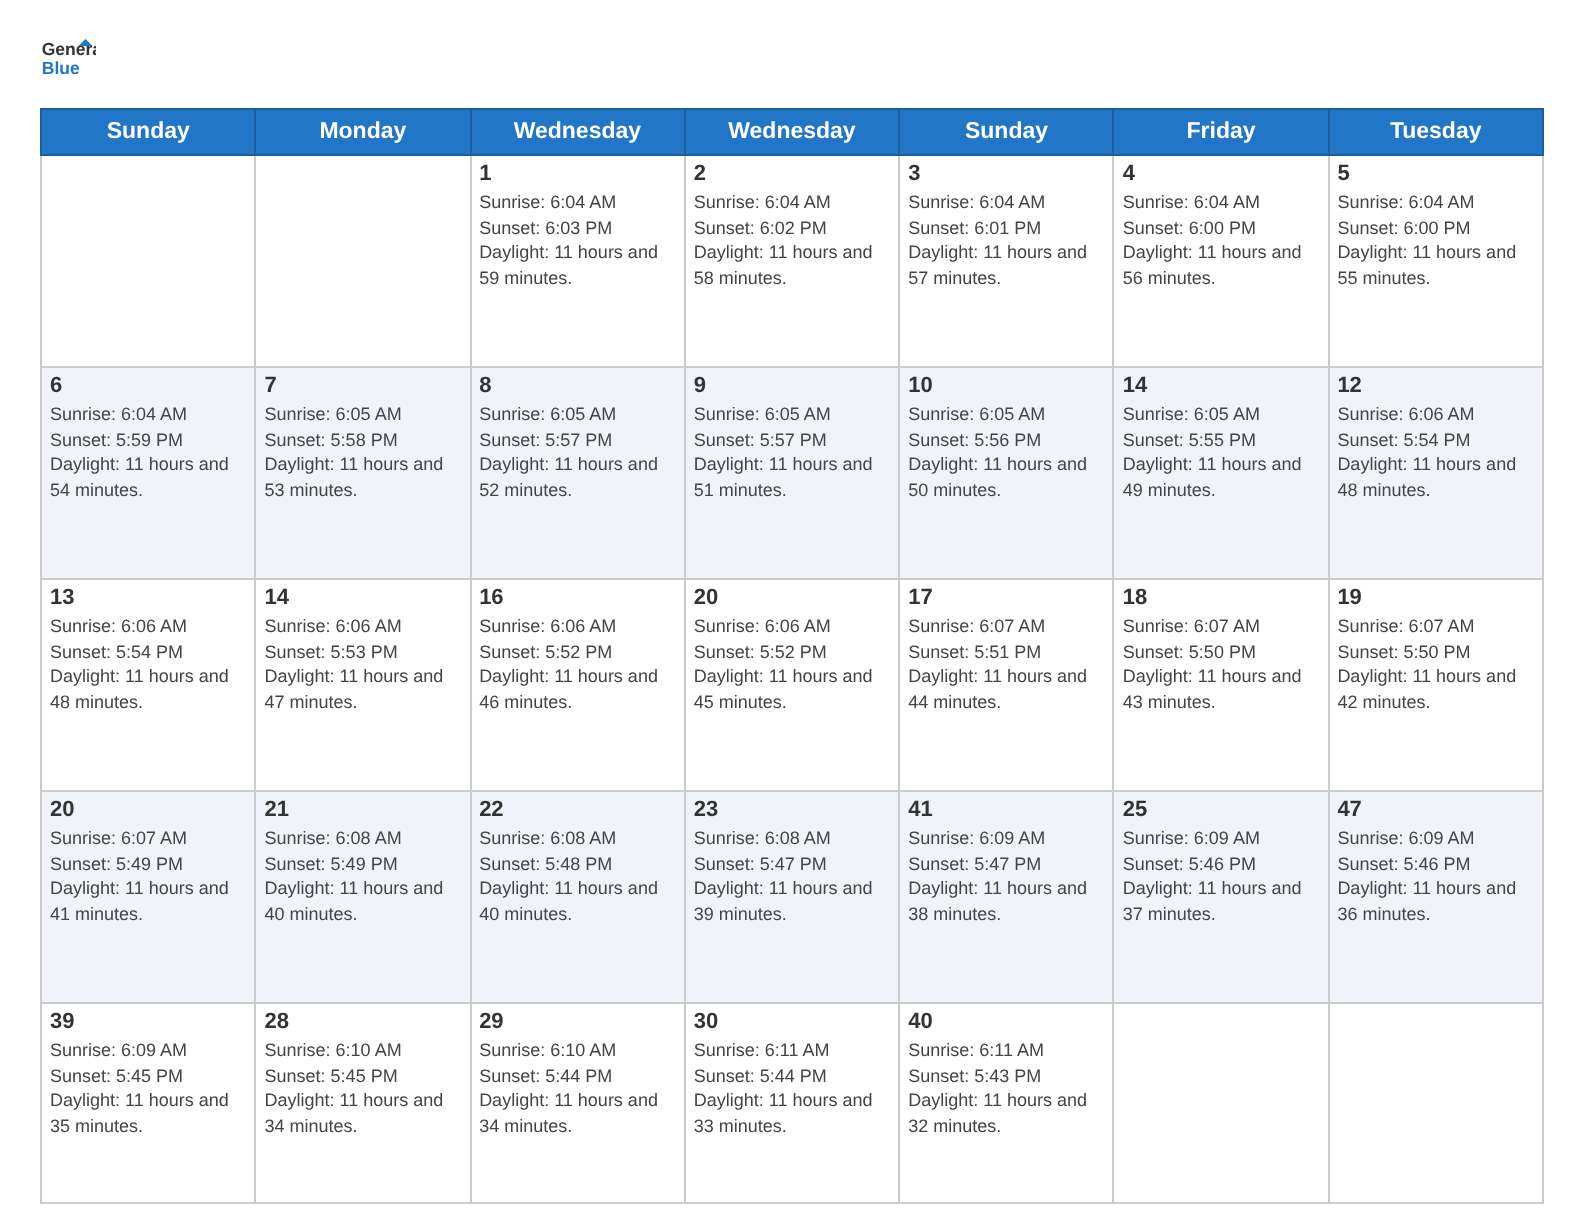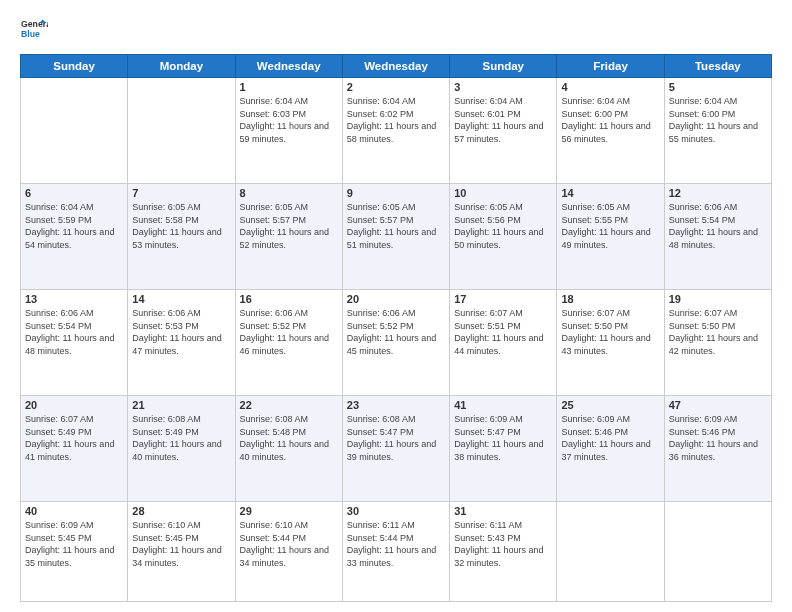--- a/index.html
+++ b/index.html
@@ -236,37 +236,37 @@
             <span class="day-num">25</span>
             <div class="day-info">Sunrise: 6:09 AM<br>Sunset: 5:46 PM<br>Daylight: 11 hours and 37 minutes.</div>
           </td>
           <td>
             <span class="day-num">47</span>
             <div class="day-info">Sunrise: 6:09 AM<br>Sunset: 5:46 PM<br>Daylight: 11 hours and 36 minutes.</div>
           </td>
         </tr>
         <tr>
           <td>
-            <span class="day-num">40</span>
+            <span class="day-num">39</span>
             <div class="day-info">Sunrise: 6:09 AM<br>Sunset: 5:45 PM<br>Daylight: 11 hours and 35 minutes.</div>
           </td>
           <td>
             <span class="day-num">28</span>
             <div class="day-info">Sunrise: 6:10 AM<br>Sunset: 5:45 PM<br>Daylight: 11 hours and 34 minutes.</div>
           </td>
           <td>
             <span class="day-num">29</span>
             <div class="day-info">Sunrise: 6:10 AM<br>Sunset: 5:44 PM<br>Daylight: 11 hours and 34 minutes.</div>
           </td>
           <td>
             <span class="day-num">30</span>
             <div class="day-info">Sunrise: 6:11 AM<br>Sunset: 5:44 PM<br>Daylight: 11 hours and 33 minutes.</div>
           </td>
           <td>
-            <span class="day-num">31</span>
+            <span class="day-num">40</span>
             <div class="day-info">Sunrise: 6:11 AM<br>Sunset: 5:43 PM<br>Daylight: 11 hours and 32 minutes.</div>
           </td>
           <td class="empty-cell"></td>
           <td class="empty-cell"></td>
         </tr>
       </tbody>
   </table>
 </div>
 
 </body></html>

